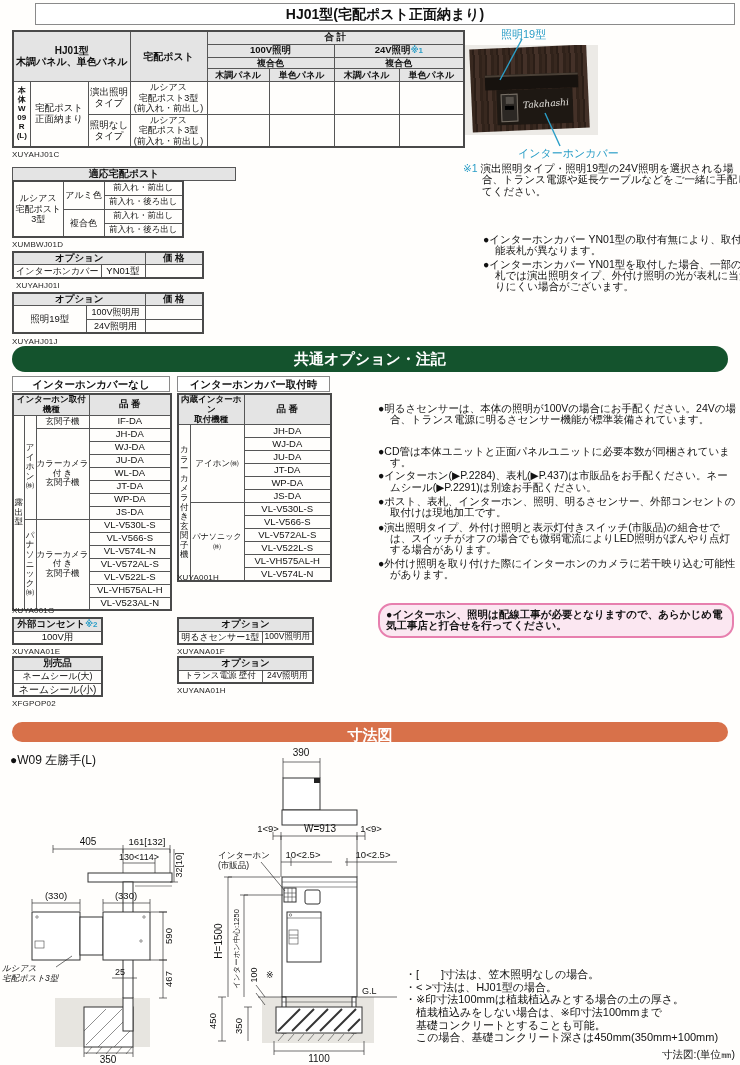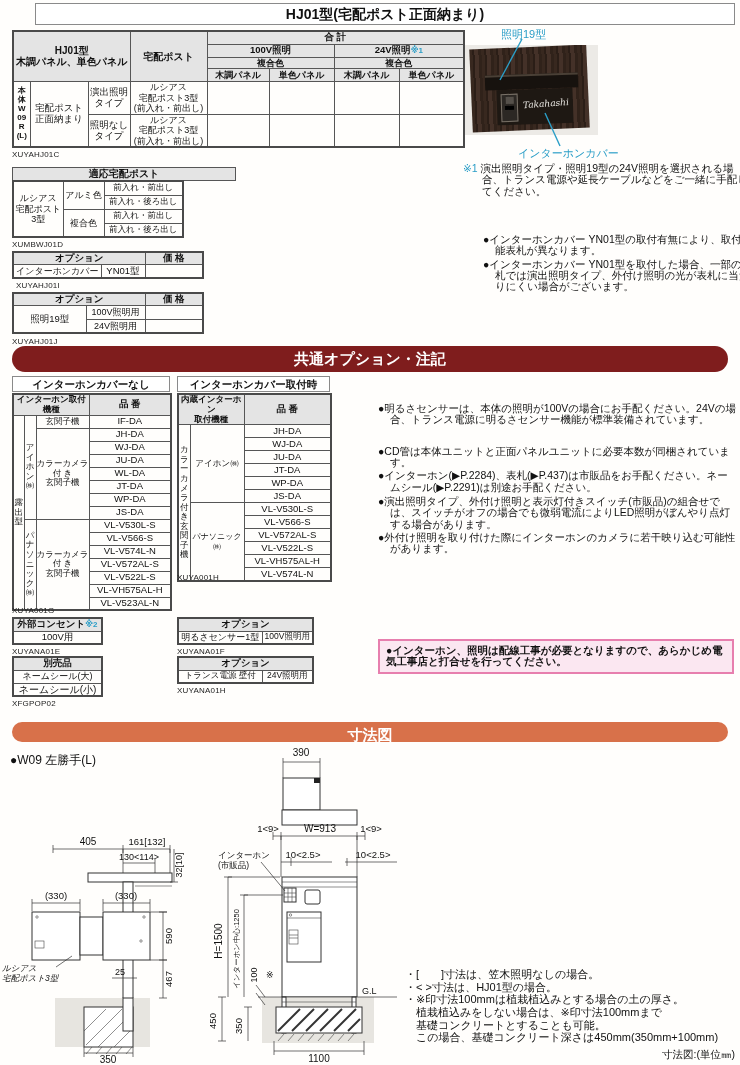--- a/index.html
+++ b/index.html
@@ -204,21 +204,21 @@
   <div class="abs note" style="left:463px;top:163px;width:272px;padding-left:19px;text-indent:-19px;">
     <span class="teal">※1</span>
     <span>演出照明タイプ・照明19型の24V照明を選択される場合、トランス電源や延長ケーブルなどをご一緒に手配してください。</span>
   </div>
 
   <ul class="abs bullets note" style="left:483px;top:234px;width:274px;">
     <li>インターホンカバー YN01型の取付有無により、取付可能表札が異なります。</li>
     <li style="margin-top:2px">インターホンカバー YN01型を取付した場合、一部の表札では演出照明タイプ、外付け照明の光が表札に当たりにくい場合がございます。</li>
   </ul>
 
-  <div class="abs bn" style="left:12px;top:346px;width:716px;height:26px;background:#7f1d1d;">共通オプション・注記</div>
+  <div class="abs bn" style="left:12px;top:346px;width:716px;height:26px;background:#14532d;">共通オプション・注記</div>
 
   <div class="abs titlebox" style="left:12px;top:376px;width:156px;height:14px;font-size:10.5px;line-height:14px;">インターホンカバーなし</div>
   <table class="abs" style="left:12px;top:393px;width:158px;">
     <colgroup>
         <col style="width:11px">
         <col style="width:12px">
         <col style="width:53px">
         <col style="width:82px">
       </colgroup>
     <tbody>
@@ -361,24 +361,25 @@
           <td>VL-V574L-N</td>
         </tr>
   </tbody>
     </table>
   <div class="abs code" style="left:177px;top:573px;">XUYA001H</div>
 
   <ul class="abs bullets note" style="left:378px;top:403px;width:358px;">
     <li>明るさセンサーは、本体の照明が100Vの場合にお手配ください。24Vの場合、トランス電源に明るさセンサー機能が標準装備されています。</li>
     <li style="margin-top:20px">CD管は本体ユニットと正面パネルユニットに必要本数が同梱されています。</li>
     <li style="margin-top:2px">インターホン(▶P.2284)、表札(▶P.437)は市販品をお手配ください。ネームシール(▶P.2291)は別途お手配ください。</li>
+    <li style="margin-top:3px">ポスト、表札、インターホン、照明、明るさセンサー、外部コンセントの取付けは現地加工です。</li>
     <li style="margin-top:3px">演出照明タイプ、外付け照明と表示灯付きスイッチ(市販品)の組合せでは、スイッチがオフの場合でも微弱電流によりLED照明がぼんやり点灯する場合があります。</li>
     <li style="margin-top:2px">外付け照明を取り付けた際にインターホンのカメラに若干映り込む可能性があります。</li>
   </ul>
-  <div class="abs warnbox note" style="left:378px;top:639px;width:340px;"><span>インターホン、照明は配線工事が必要となりますので、あらかじめ電気工事店と打合せを行ってください。</span></div>
+  <div class="abs warnbox note" style="left:378px;top:603px;width:340px;border-radius:14px;"><span>インターホン、照明は配線工事が必要となりますので、あらかじめ電気工事店と打合せを行ってください。</span></div>
 
   <table class="abs" style="left:12px;top:617px;width:91px;">
     <tbody>
         <tr style="height:13px">
           <td class="hd" style="font-size:9.5px"><span>外部コンセント</span><span class="teal" style="font-size:8px">※2</span></td>
         </tr>
     <tr style="height:13px">
           <td>100V用</td>
         </tr>
   </tbody>

